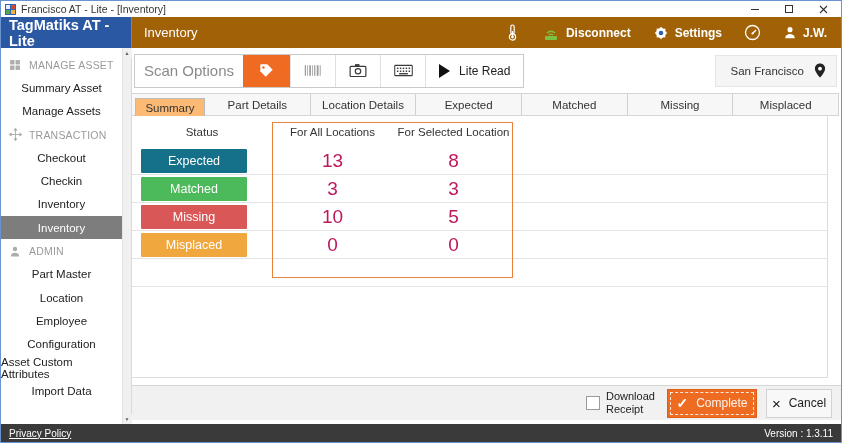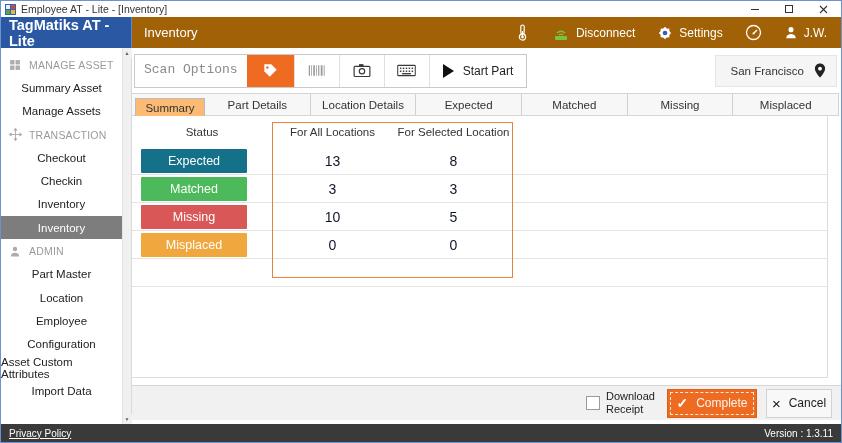--- a/index.html
+++ b/index.html
@@ -14,63 +14,63 @@
   .winbtns { display:flex; align-items:center; gap:22px; padding-right:6px; }
   .winbtn { width:12px; height:12px; display:flex; align-items:center; justify-content:center; cursor:default; }
   .min-glyph { width:8px; height:1px; background:#333; display:inline-block; }
   .max-glyph { width:8px; height:8px; border:1px solid #333; display:inline-block; }
 
   
   .header { height:31px; background:#a16207; display:flex; align-items:stretch; color:#fff; flex:0 0 auto; }
   .brand { width:131px; background:#2b58a3; border-right:1px solid #5d88ca; display:flex; align-items:center; padding-left:8px; font-size:14.5px; font-weight:bold; flex:0 0 auto; }
   .pagetitle { display:flex; align-items:center; padding-left:12px; font-size:13px; flex:1; }
   .header-right { display:flex; align-items:center; gap:22px; padding-right:14px; }
-  .hr-item { display:flex; align-items:center; gap:6px; font-size:12px; font-weight:400; }
+  .hr-item { display:flex; align-items:center; gap:6px; font-size:12px; font-weight:700; }
 
   
   .bodyrow { flex:1; display:flex; min-height:0; }
 
   
   .sidebar { width:131px; flex:0 0 auto; position:relative; background:#fff; border-right:1px solid #d9d9d9; padding:5px 9px 0 0; }
   .nav-item { height:23.3px; display:flex; align-items:center; cursor:default; }
   .nav-cat { padding-left:7px; gap:7px; font-size:10.5px; letter-spacing:.2px; color:#9a9a9a; }
   .nav-cat.dark { color:#333; }
   .nav-cat .icon { width:14px; height:14px; display:flex; align-items:center; justify-content:center; }
   .nav-sub { justify-content:center; font-size:11.5px; color:#222; }
   .nav-sub.selected { background:#7d7d7d; color:#fff; }
   .sb-scroll { position:absolute; top:0; right:0; width:9px; height:100%; background:#f0f0f0; border-left:1px solid #e2e2e2; display:flex; flex-direction:column; justify-content:space-between; align-items:center; }
   .sb-arrow { width:9px; height:10px; background:#f0f0f0; color:#606060; font-size:5px; display:flex; align-items:center; justify-content:center; }
 
   
   .main { flex:1; display:flex; flex-direction:column; min-width:0; background:#fff; }
 
   .toolbar { height:45px; display:flex; align-items:center; padding:0 4px 0 2px; flex:0 0 auto; }
   .scan-group { height:34px; border:1px solid #c9c9c9; display:flex; align-items:stretch; background:#fff; }
-  .scan-label { font-size:13px; color:#8a8a8a; line-height:1.15; display:flex; align-items:center; padding:0 9px;font-family:Liberation Mono, monospace; }
+  .scan-label { font-size:15px; color:#8a8a8a; line-height:1.15; display:flex; align-items:center; padding:0 9px; }
   .tool-btn { width:45px; display:flex; align-items:center; justify-content:center; border-left:1px solid #e0e0e0; background:#fff; cursor:default; }
   .tool-btn.orange { background:#ef6b22; border-left:none; width:47px; }
   .startread { display:flex; align-items:center; gap:9px; padding:0 13px; border-left:1px solid #e0e0e0; font-size:12px; color:#222; }
   .spacer { flex:1; }
   .loc-btn { height:32px; background:#f5f5f5; border:1px solid #e6e6e6; display:flex; align-items:center; gap:10px; padding:0 10px 0 14px; font-size:11.5px; color:#333; }
 
   
   .tabs { height:23px; display:flex; align-items:stretch; border:1px solid #d5d5d5; border-left:none; margin-right:2px; background:#f7f7f7; flex:0 0 auto; padding-left:3px; }
   .tab { flex:1; display:flex; align-items:center; justify-content:center; font-size:11.5px; color:#333; border-right:1px solid #d0d0d0; cursor:default; }
   .tab:last-child { border-right:none; }
   .tab.active { flex:0 0 70px; background:#fdba74; border:1px solid #bbb; border-bottom:none; margin:4px 0 -1px 0; position:relative; z-index:2; }
 
   
   .content { flex:1; position:relative; background:#fff; margin-right:13px; border-right:1px solid #ddd; border-bottom:1px solid #ddd; overflow:hidden; }
   .t-row { display:grid; grid-template-columns:140px 121px 121px 1fr; align-items:center; }
   .t-head { height:31px; }
   .t-head .cell { font-size:11.5px; color:#333; text-align:center; }
   .t-data { height:28px; border-bottom:1px solid #e4e4e4; }
   .t-empty { height:28px; border-bottom:1px solid #e4e4e4; }
   .pill { height:24px; width:106px; margin-left:9px; display:flex; align-items:center; justify-content:center; color:#fff; font-size:12.5px; border-radius:1px; }
-  .num { font-size:14px; color:#0f172a; text-align:center; }
+  .num { font-size:19px; color:#be185d; text-align:center; }
   .orange-box { position:absolute; left:140px; top:6px; width:241px; height:156px; border:1px solid #e8823c; pointer-events:none; }
 
   
   .gap1 { height:7px; flex:0 0 auto; }
   .actionbar { height:35px; background:#f1f1f1; border-top:1px solid #d6d6d6; display:flex; align-items:center; justify-content:flex-end; gap:9px; padding-right:9px; flex:0 0 auto; }
   .dl { display:flex; align-items:center; gap:6px; }
   .checkbox { width:14px; height:14px; border:1px solid #9a9a9a; background:#fff; display:inline-block; }
   .dl-label { font-size:11px; color:#222; line-height:1.15; width:52px; }
   .btn { height:29px; display:flex; align-items:center; justify-content:center; gap:8px; font-size:12px; cursor:default; }
   .btn-complete { width:90px; background:#ee6b22; border:1px solid #e05f17; color:rgba(255,255,255,.92); outline:1px dashed rgba(255,255,255,.85); outline-offset:-4px; }
@@ -90,21 +90,21 @@
 <div class="window">
 
   <div class="titlebar">
     <svg class="appicon" viewBox="0 0 11 11">
       <rect x="0" y="0" width="11" height="11" fill="#2e64b5"></rect>
       <rect x="1" y="1" width="4" height="4" fill="#e8eefb"></rect>
       <rect x="6" y="1" width="4" height="4" fill="#d04a2f"></rect>
       <rect x="1" y="6" width="4" height="4" fill="#5aa24a"></rect>
       <rect x="6" y="6" width="4" height="4" fill="#f0b23e"></rect>
     </svg>
-    <span class="title">Employee AT - Lite - [Inventory]</span>
+    <span class="title">Francisco AT - Lite - [Inventory]</span>
     <span class="winbtns">
       <span class="winbtn">
           <span class="min-glyph"></span>
         </span>
       <span class="winbtn">
           <span class="max-glyph"></span>
         </span>
       <span class="winbtn">
         <svg width="9" height="9" viewBox="0 0 9 9">
             <path d="M1 1 L8 8 M8 1 L1 8" stroke="#333" stroke-width="1.1"></path>
@@ -280,21 +280,21 @@
                   <rect x="16" y="8" width="2" height="2"></rect>
                   <rect x="20" y="8" width="2" height="2"></rect>
                 <rect x="7" y="11.5" width="12" height="1.8"></rect>
               </g>
             </svg>
           </div>
           <div class="startread">
             <svg width="11" height="14" viewBox="0 0 11 14">
                 <polygon points="0,0 0,14 11,7" fill="#111"></polygon>
               </svg>
-            <span>Start Part</span>
+            <span>Lite Read</span>
           </div>
         </div>
         <div class="spacer"></div>
         <div class="loc-btn">
           <span>San Francisco</span>
           <svg width="12" height="15" viewBox="0 0 22 28">
             <path d="M11 1 C5.5 1 1.5 5 1.5 10.5 C1.5 17 11 27 11 27 S20.5 17 20.5 10.5 C20.5 5 16.5 1 11 1 z" fill="#222"></path>
             <circle cx="11" cy="10.5" r="3.6" fill="#fff"></circle>
           </svg>
         </div>

